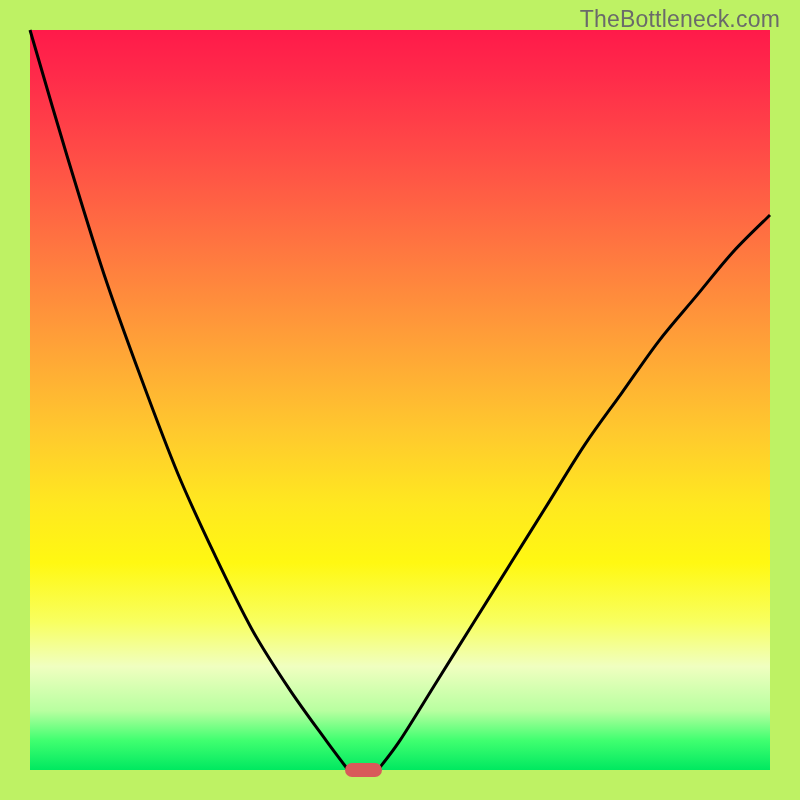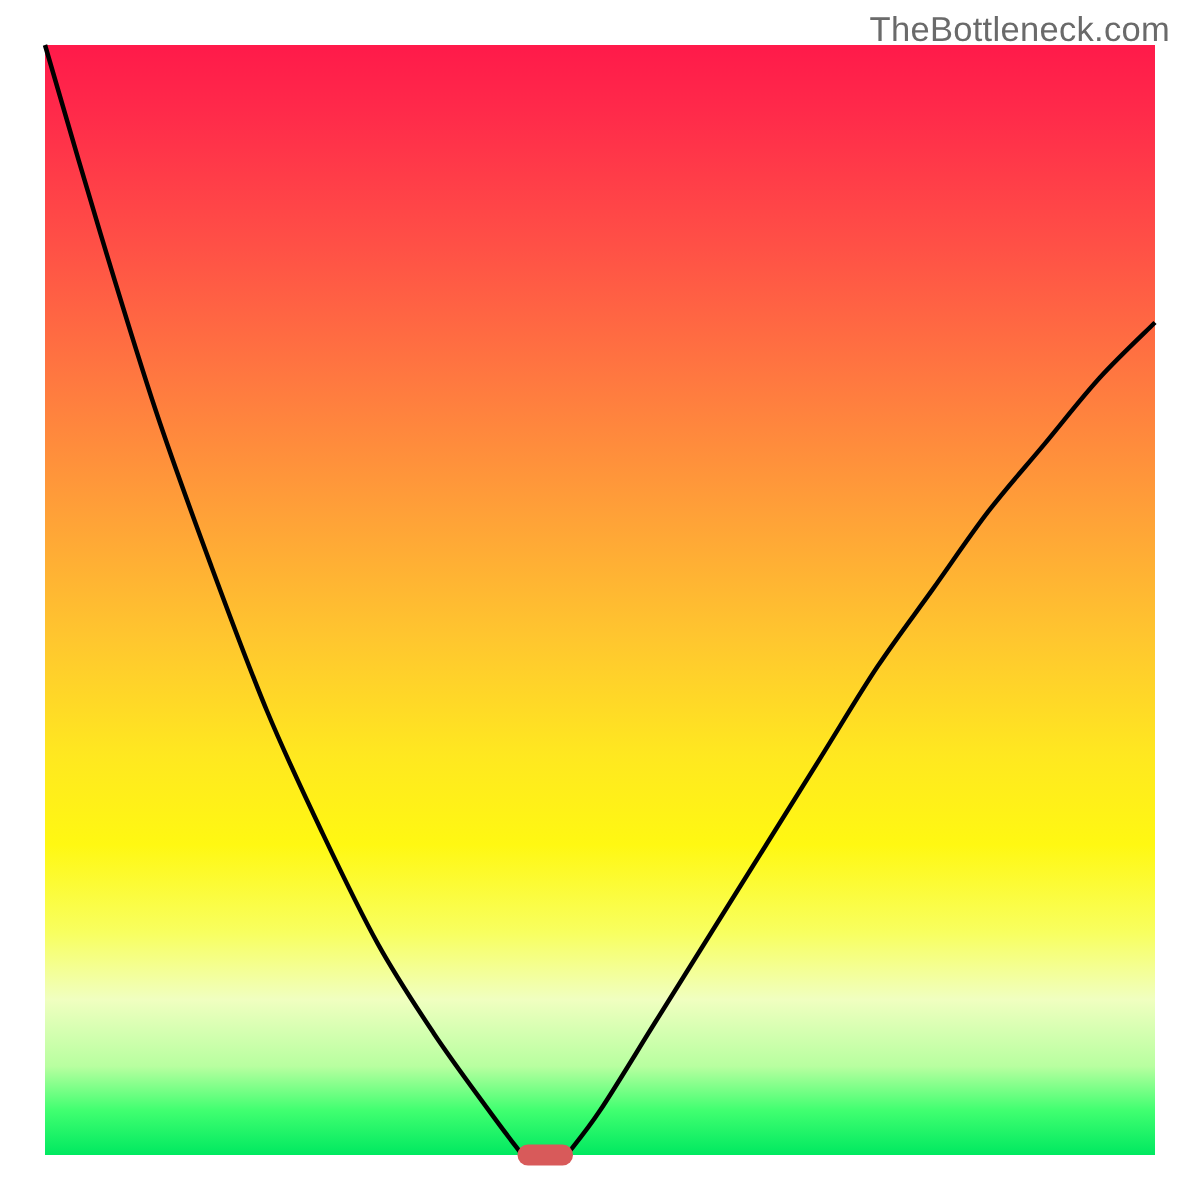--- a/index.html
+++ b/index.html
@@ -8,21 +8,21 @@
     width: 800px;
     height: 800px;
     background: #000;
     overflow: hidden;
     font-family: Arial, Helvetica, sans-serif;
   }
   .container {
     position: relative;
     width: 800px;
     height: 800px;
-    background: #ffffff;
+    background: #bef264;
   }
   .plot-area {
     position: absolute;
     left: 30px;
     top: 30px;
     width: 740px;
     height: 740px;
     background: linear-gradient(to bottom,
       #ff1a4a 0%,
       #ff2a4a 6%,

